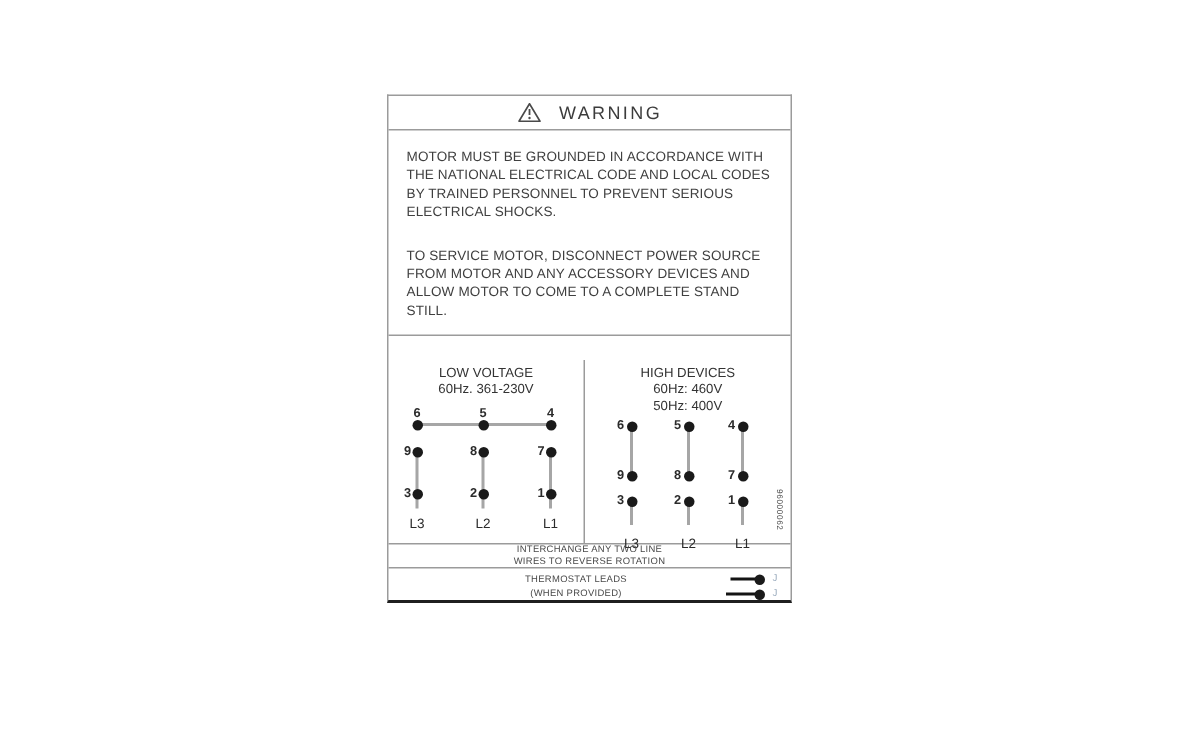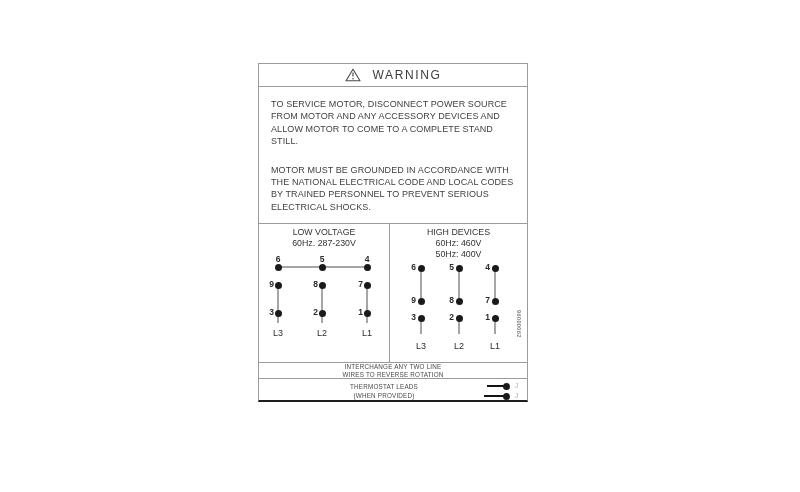--- a/index.html
+++ b/index.html
@@ -7,21 +7,21 @@
           font-family:"Liberation Sans",sans-serif;color:#3d3d3d;}
   .label{position:absolute;left:258px;top:63px;width:270px;height:339px;box-sizing:border-box;
          border:1px solid #9b9b9b;border-bottom:2px solid #1f1f1f;background:#fff;}
   .sec{position:absolute;left:0;right:0;box-sizing:border-box;}
   .sec-header{top:0;height:23px;border-bottom:1px solid #9b9b9b;display:flex;align-items:center;
               justify-content:center;gap:12px;}
   .warn-title{font-size:12px;letter-spacing:1.6px;color:#3c3c3c;}
   .sec-body{top:23px;height:137px;border-bottom:1px solid #9b9b9b;padding:11px 12px 0 12px;}
   .sec-body p{margin:0 0 16px 0;font-size:9px;line-height:12.4px;letter-spacing:0.1px;color:#3f3f3f;}
   .sec-volt{top:160px;height:139px;border-bottom:1px solid #9b9b9b;}
-  .cell{position:absolute;top:0;bottom:0;box-sizing:border-box;}
+  .cell{position:absolute;top:16px;bottom:0;box-sizing:border-box;}
   .lv-cell{left:0;width:131px;border-right:1px solid #9b9b9b;}
   .hv-cell{left:131px;right:0;}
   .volt-title{position:absolute;top:3px;left:0;right:0;text-align:center;font-size:8.8px;
               line-height:11px;color:#333;}
   .dot{position:absolute;width:7px;height:7px;border-radius:50%;background:#1a1a1a;z-index:3;}
   .num{position:absolute;font-size:8.5px;font-weight:bold;color:#2b2b2b;z-index:2;}
   .num-c{width:16px;text-align:center;}
   .num-r{width:12px;text-align:right;}
   .vline{position:absolute;width:1.5px;background:#a6a6a6;z-index:1;}
   .hline{position:absolute;height:1.2px;background:#a6a6a6;z-index:1;}
@@ -47,30 +47,30 @@
     <div class="sec sec-header">
       <svg class="tri-icon" width="16" height="14" viewBox="0 0 16 14">
         <path d="M8 1.2 L15 12.8 H1 Z" fill="none" stroke="#4a4a4a" stroke-width="1.1" stroke-linejoin="round"></path>
         <line x1="8" y1="4.6" x2="8" y2="8.6" stroke="#4a4a4a" stroke-width="1.2"></line>
         <circle cx="8" cy="10.7" r="0.8" fill="#4a4a4a"></circle>
       </svg>
       <span class="warn-title">WARNING</span>
     </div>
 
     <div class="sec sec-body">
+      <p>MOTOR MUST BE GROUNDED IN ACCORDANCE WITH THE NATIONAL ELECTRICAL CODE AND LOCAL CODES BY TRAINED PERSONNEL TO PREVENT SERIOUS ELECTRICAL SHOCKS.</p>
       <p>TO SERVICE MOTOR, DISCONNECT POWER SOURCE FROM MOTOR AND ANY ACCESSORY DEVICES AND ALLOW MOTOR TO COME TO A COMPLETE STAND STILL.</p>
-      <p>MOTOR MUST BE GROUNDED IN ACCORDANCE WITH THE NATIONAL ELECTRICAL CODE AND LOCAL CODES BY TRAINED PERSONNEL TO PREVENT SERIOUS ELECTRICAL SHOCKS.</p>
     </div>
 
     <div class="sec sec-volt">
 
       <div class="cell lv-cell">
         <div class="volt-title">
           <div>LOW VOLTAGE</div>
-          <div>60Hz. 287-230V</div>
+          <div>60Hz. 361-230V</div>
         </div>
         <div class="hline" style="left:19px;top:42.4px;width:89px;"></div>
 
         <div class="vline" style="left:18.3px;top:61px;height:38px;"></div>
         <span class="num num-c" style="left:11px;top:30px;">6</span>
         <div class="dot" style="left:15.5px;top:39.5px;"></div>
         <span class="num num-r" style="left:3px;top:55px;">9</span>
         <div class="dot" style="left:15.5px;top:57.5px;"></div>
         <span class="num num-r" style="left:3px;top:83px;">3</span>
         <div class="dot" style="left:15.5px;top:85.5px;"></div>

